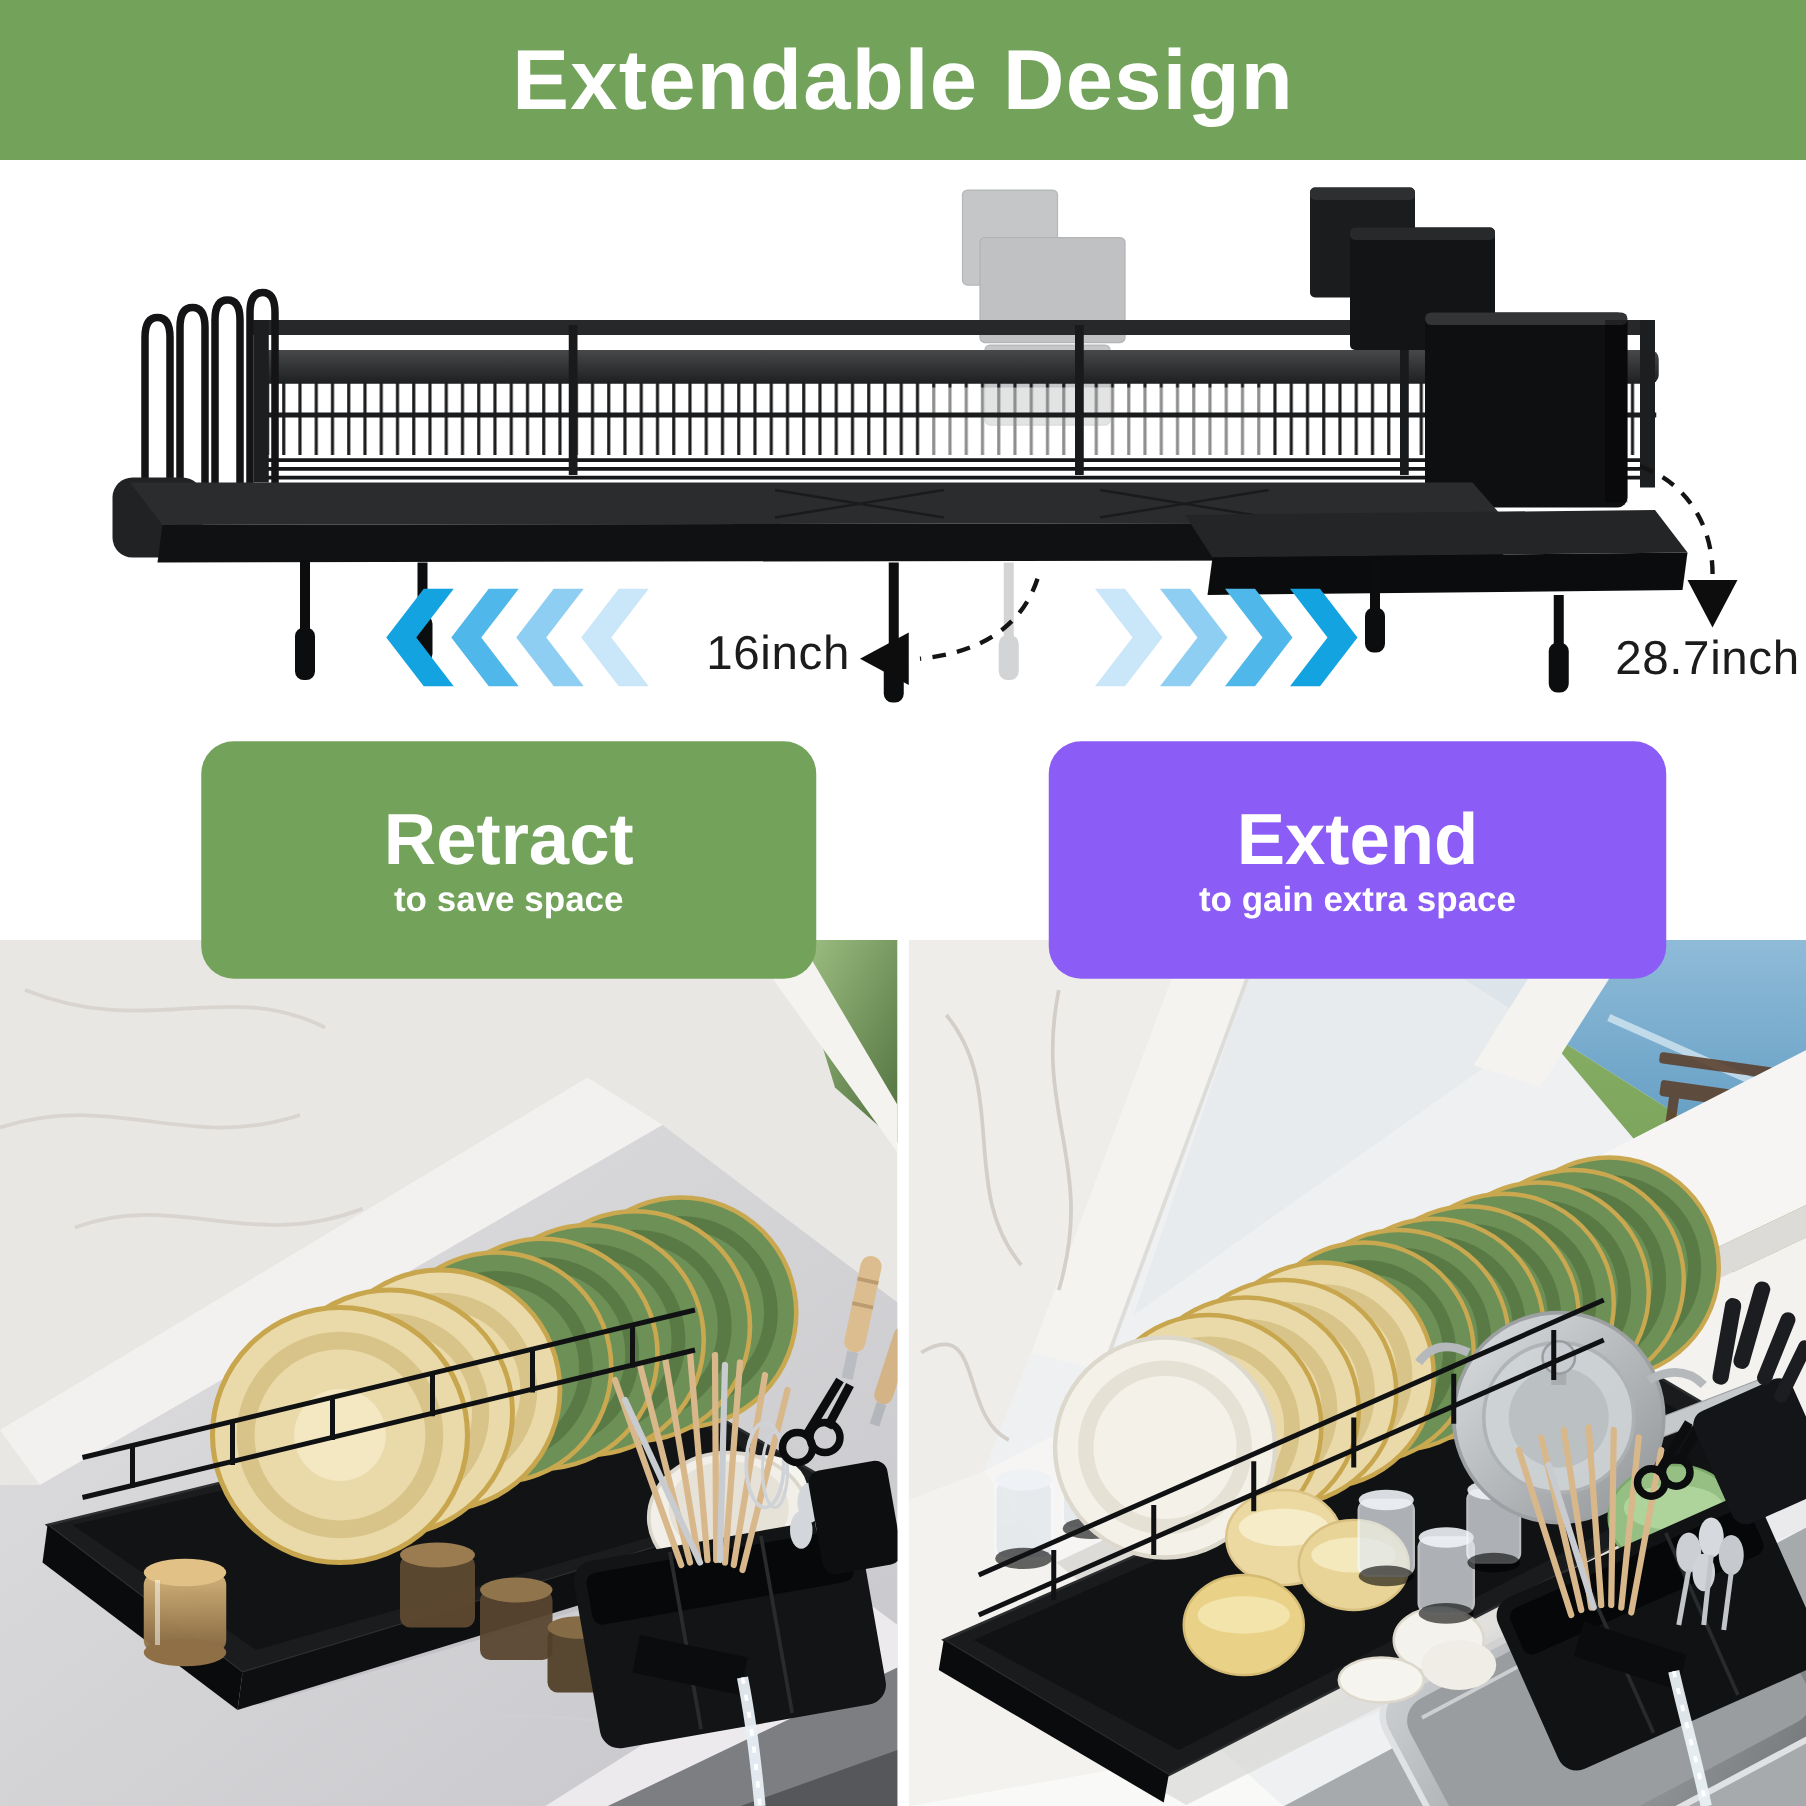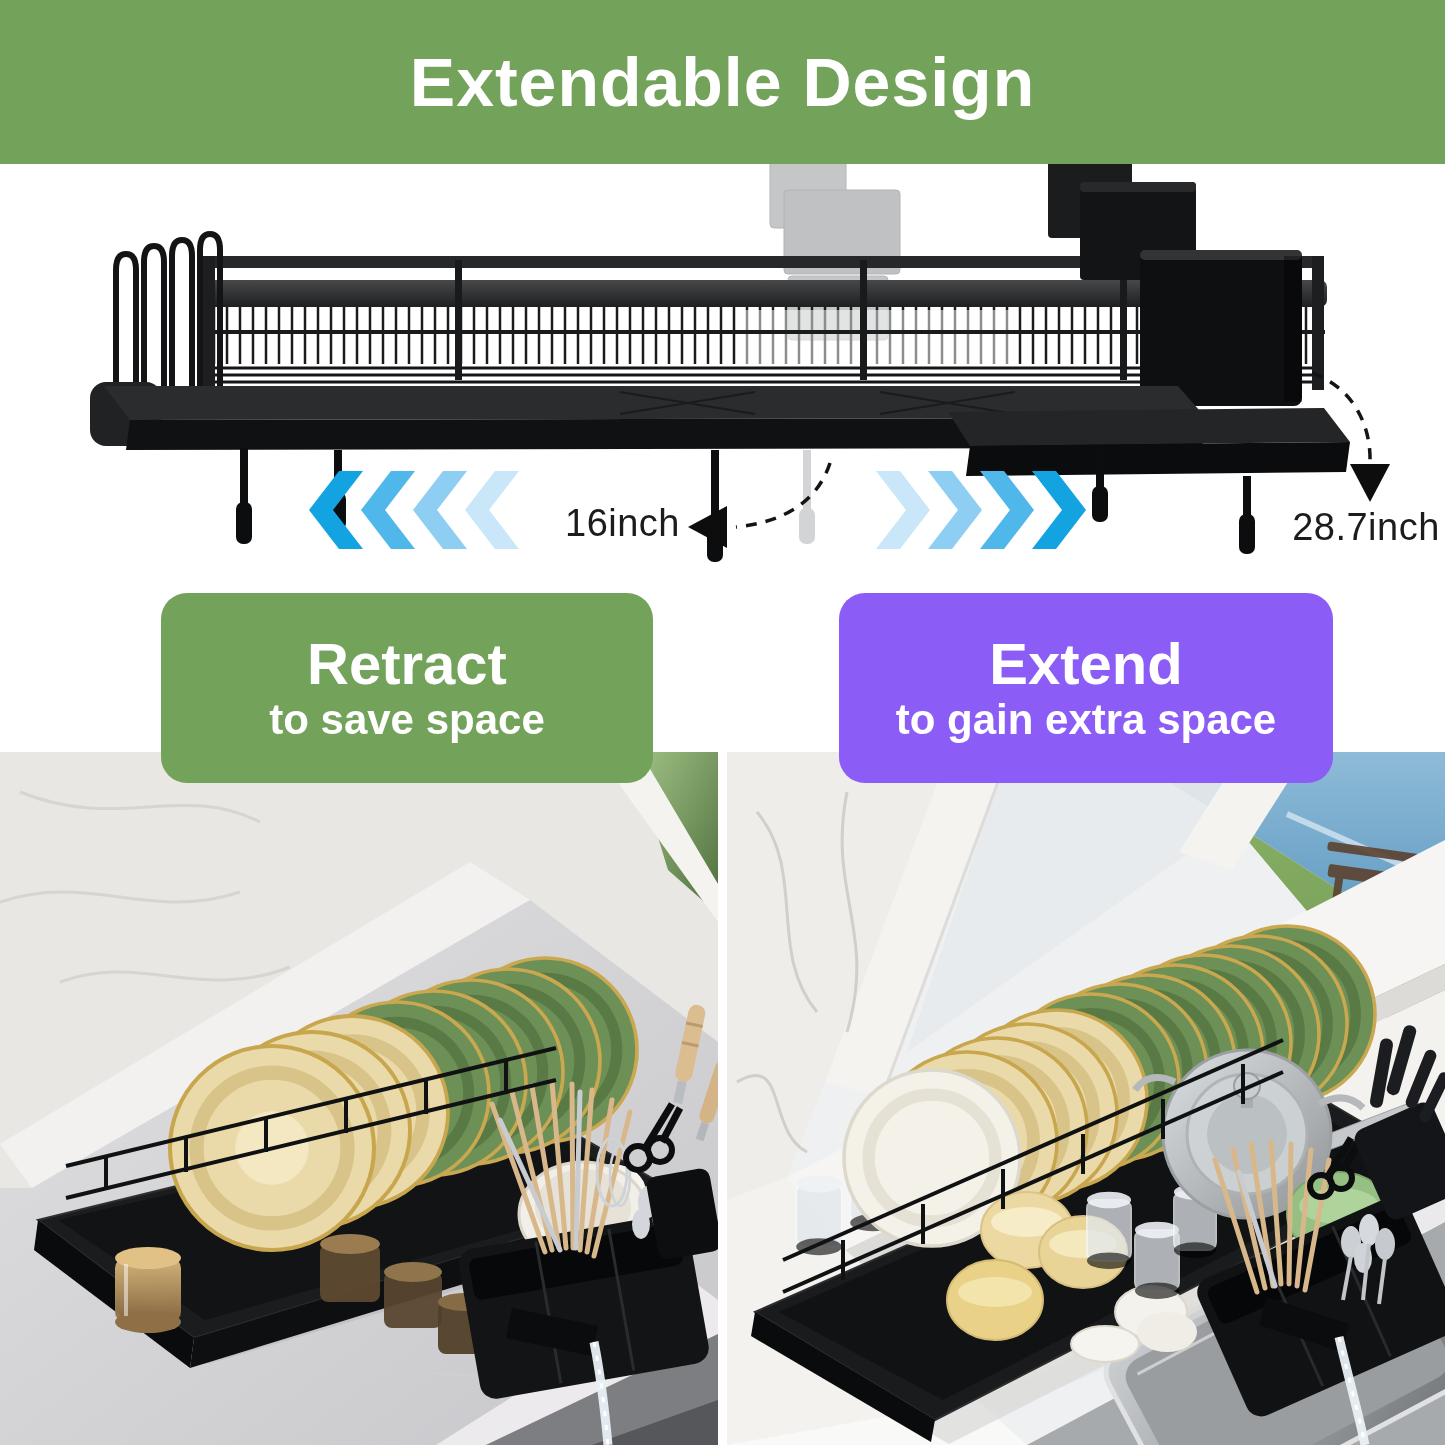--- a/index.html
+++ b/index.html
@@ -1,28 +1,28 @@
 <!DOCTYPE html>
 <html><head>
 <meta charset="utf-8">
 <style>
   html,body { margin:0; padding:0; background:#ffffff; }
   .canvas { position:relative; width:1445px; height:1445px; background:#ffffff; overflow:hidden;
             font-family:"Liberation Sans", sans-serif; }
-  .banner { position:absolute; left:0; top:0; width:1445px; height:164px;
+  .banner { position:absolute; left:0; top:0; width:1445px; height:128px;
             display:flex; align-items:center; justify-content:center; z-index:2; }
   .banner h1 { margin:0; font-size:68px; font-weight:bold; letter-spacing:1px; }
   .hero-svg { position:absolute; left:0; top:130px; z-index:1; }
   .dim { position:absolute; font-size:38px; z-index:2; letter-spacing:0.5px; }
   .dim-left  { left:540px; top:502px; width:140px; text-align:right; }
   .dim-right { left:1288px; top:506px; width:156px; text-align:center; }
   .callout { position:absolute; top:593px; height:190px; border-radius:26px; z-index:3;
              display:flex; flex-direction:column; align-items:center; justify-content:center; }
   .callout .t { font-size:58px; font-weight:bold; line-height:1.1; }
-  .callout .s { font-size:42px; font-weight:bold; line-height:1.15; }
+  .callout .s { font-size:28px; font-weight:bold; line-height:1.15; }
   .callout-left  { left:161px; width:492px; }
   .callout-right { left:839px; width:494px; }
   .photo { position:absolute; top:752px; width:718px; height:693px; z-index:1; }
   .photo-left  { left:0; }
   .photo-right { left:727px; }
 </style>
 </head>
 <body>
 
 <div class="canvas">

